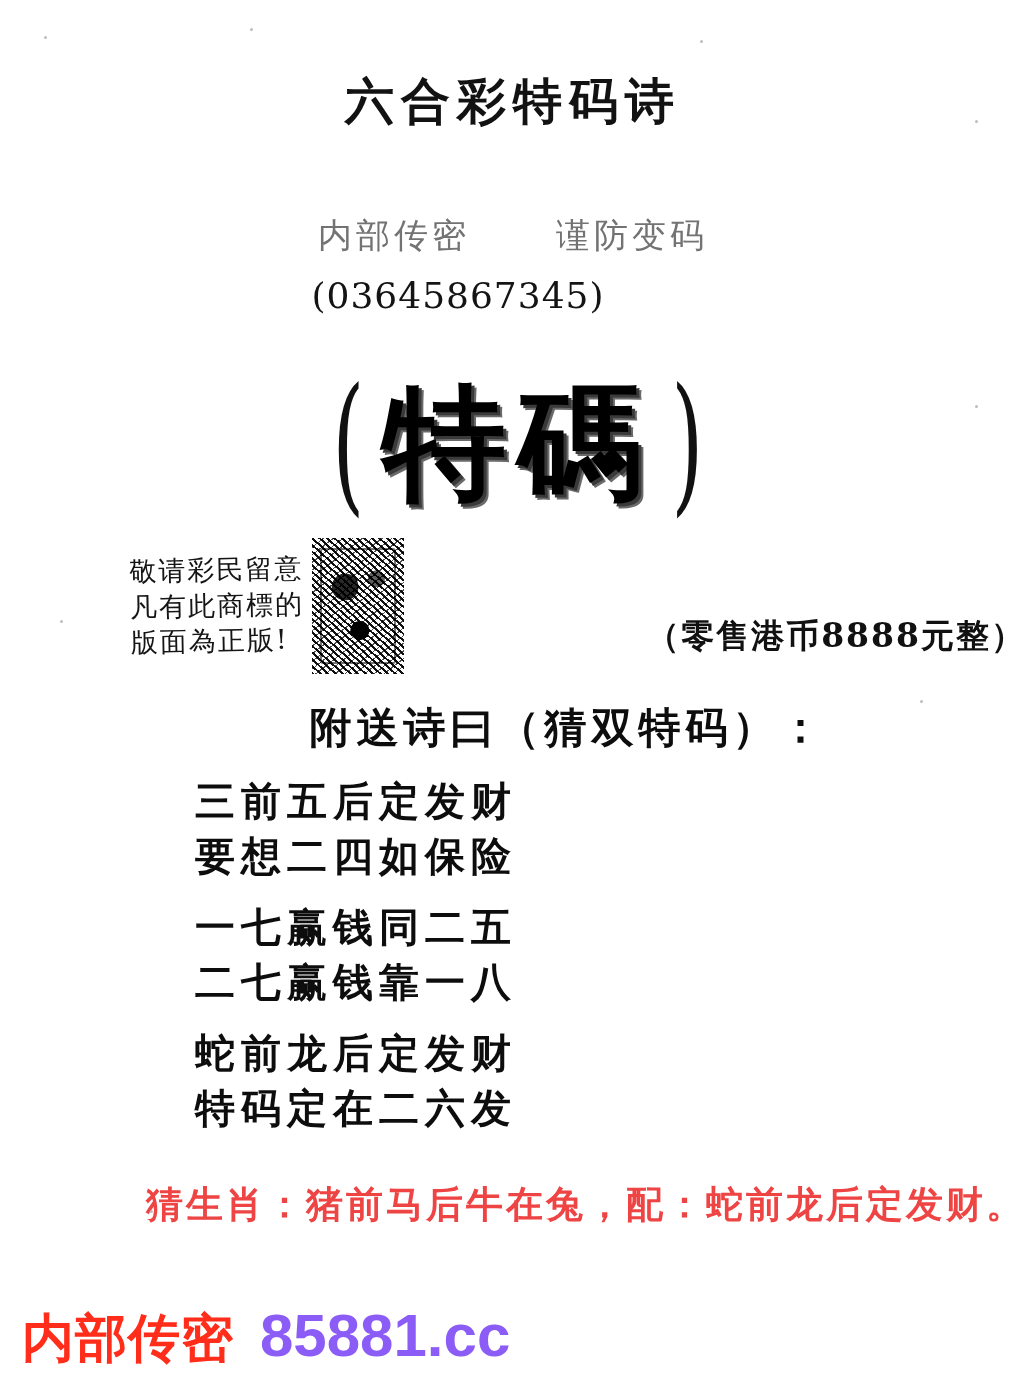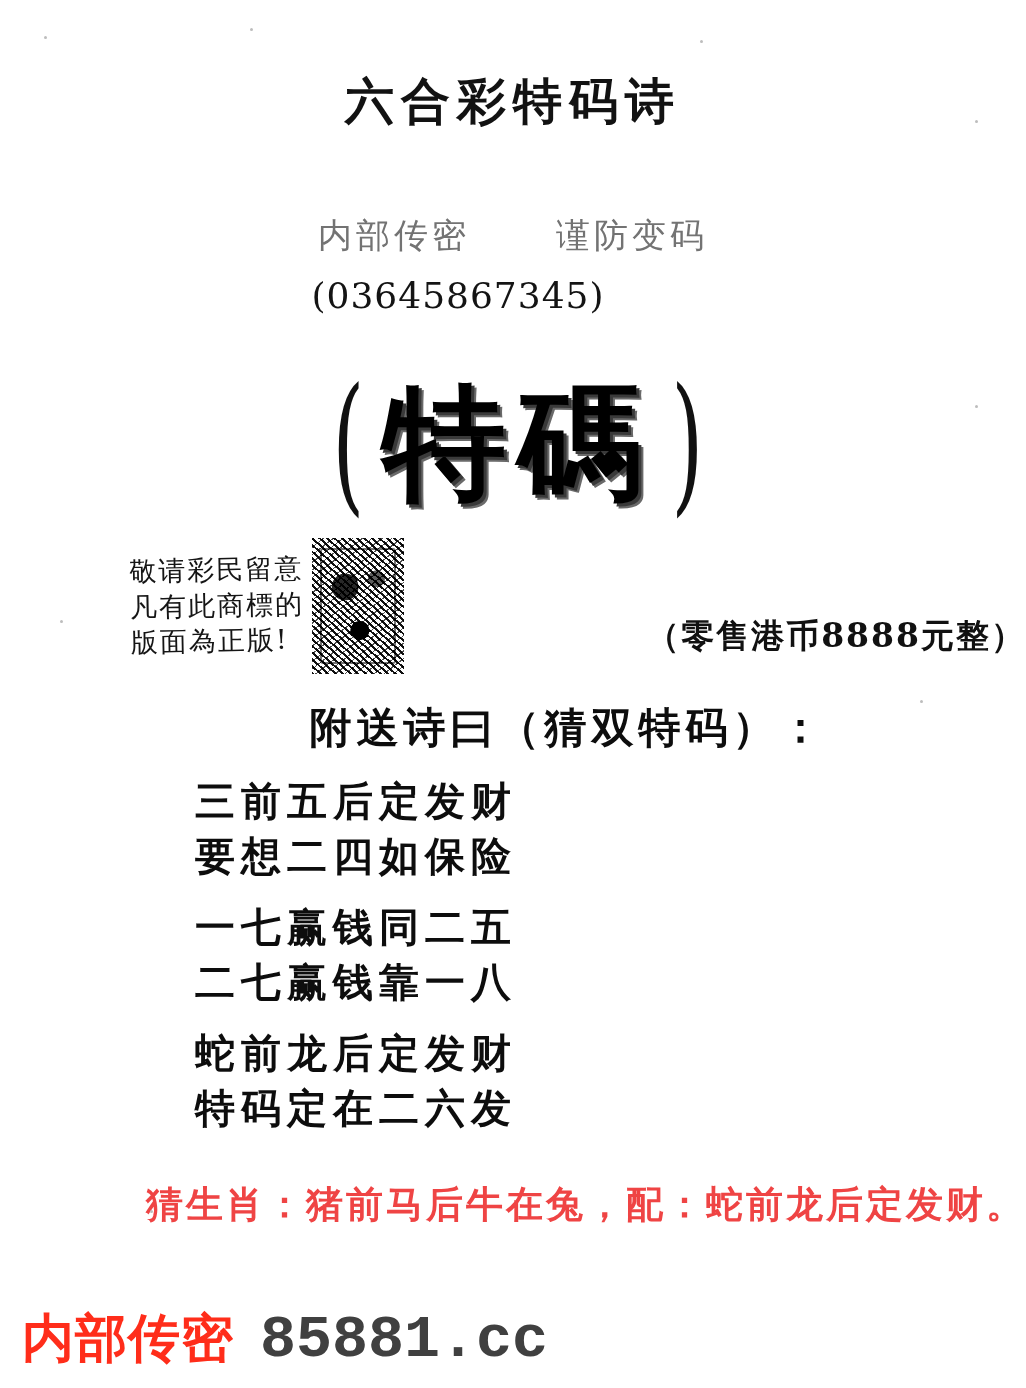--- a/index.html
+++ b/index.html
@@ -198,24 +198,24 @@
     gap: 26px;
   }
   .footer-brand {
     font-family: "DejaVu Sans", sans-serif;
     font-weight: bold;
     font-size: 52px;
     color: #ff2d1a;
     letter-spacing: 1px;
   }
   .footer-url {
-    font-family: Liberation Mono, monospace;
+    font-family: Liberation Sans, sans-serif;
     font-weight: bold;
     font-size: 60px;
-    color: #404040;
+    color: #8b5cf6;
     letter-spacing: 0px;
   }
 
   
   .speck {
     position: absolute;
     background: #bdbdbd;
     border-radius: 50%;
     width: 3px;
     height: 3px;

